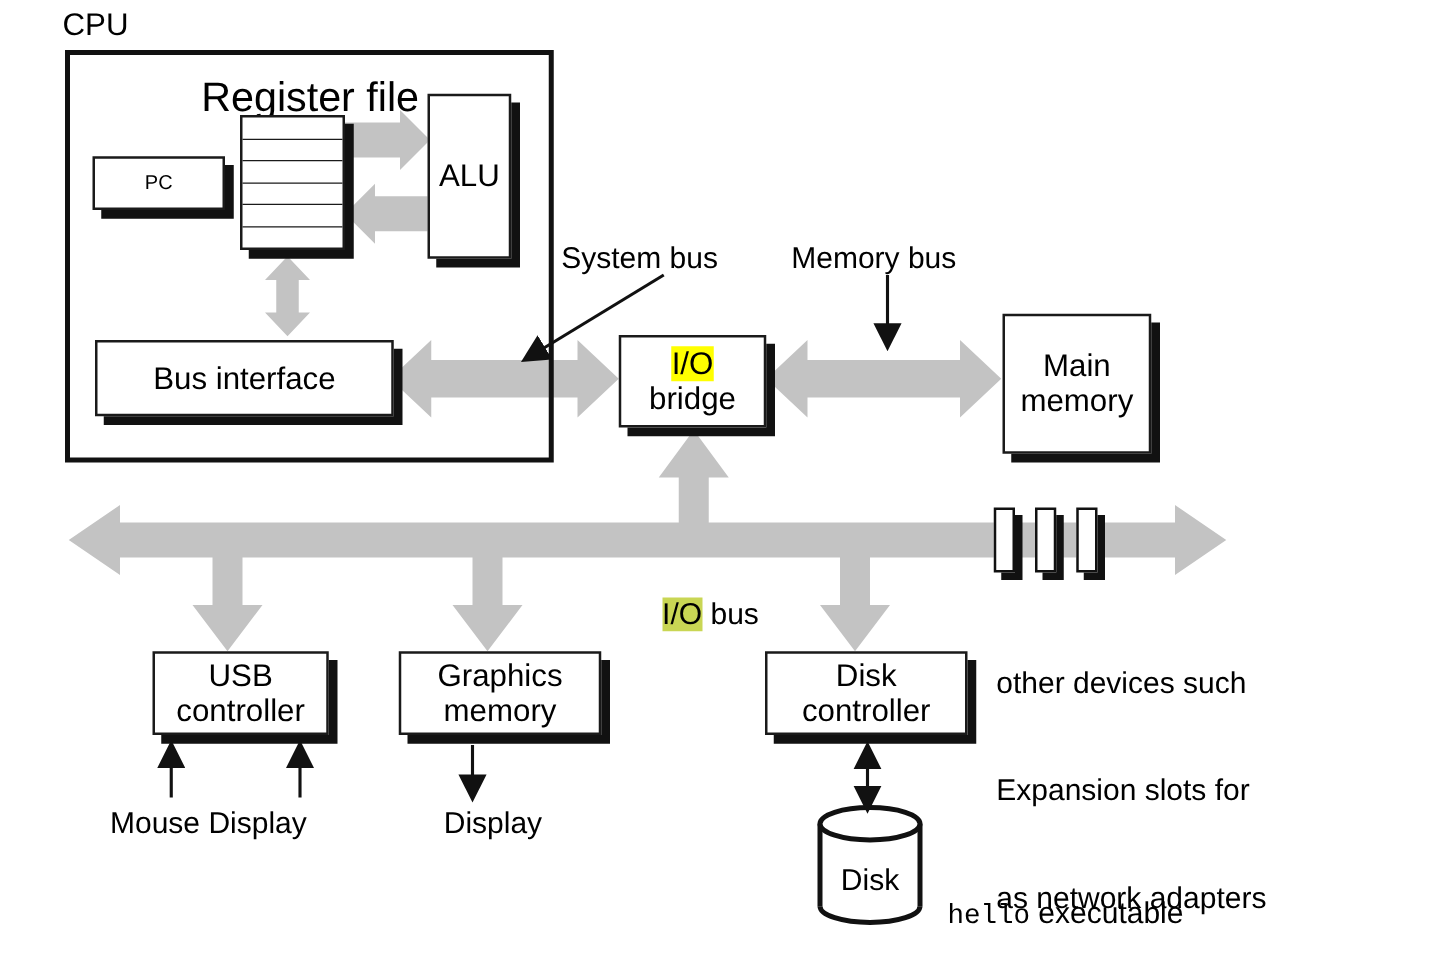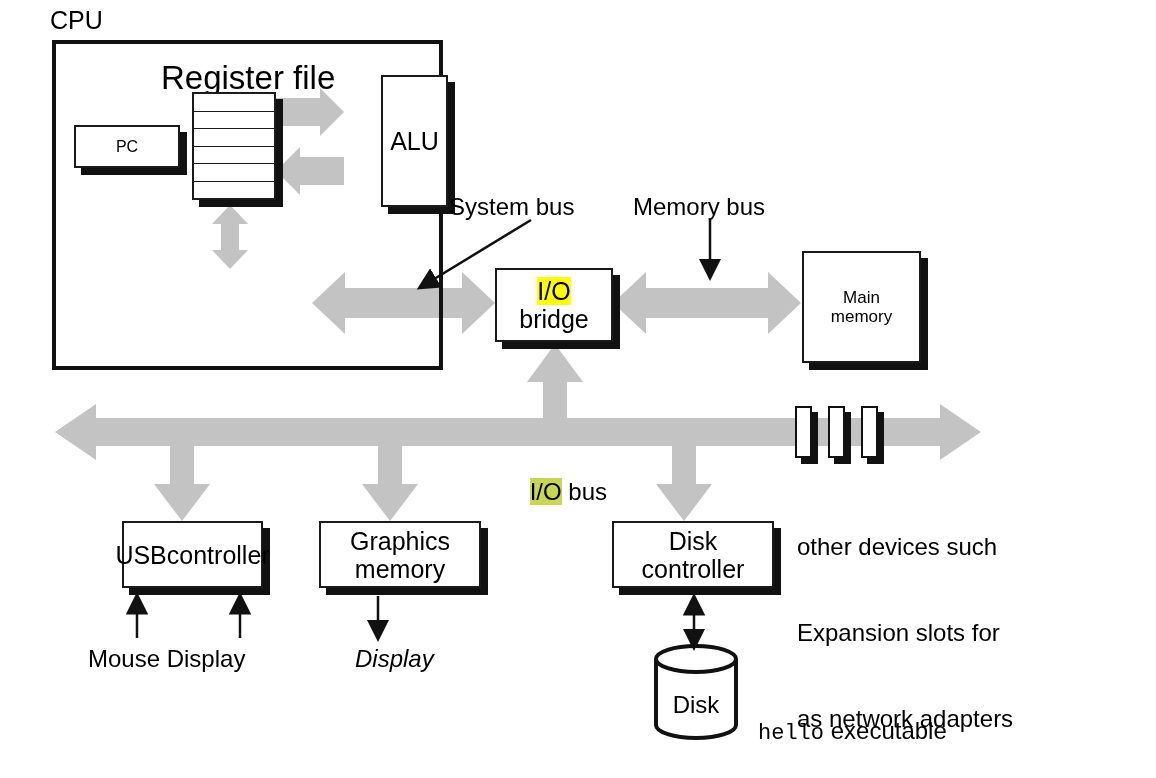--- a/index.html
+++ b/index.html
@@ -147,31 +147,34 @@
 
   <div id="regfile" style="left:192px; top:92px; width:84px; height:108px;">
     <div class="regrow"></div>
     <div class="regrow"></div>
     <div class="regrow"></div>
     <div class="regrow"></div>
     <div class="regrow"></div>
     <div class="regrow"></div>
   </div>
 
-  <div class="box" style="left:342px; top:75px; width:67px; height:132px; font-size:25px;margin-left:39px;">
+  <div class="box" style="left:342px; top:75px; width:67px; height:132px; font-size:25px;">
     <span class="lbl">ALU</span>
   </div>
 
+  <div class="box" style="left:76px; top:272px; width:239px; height:61px; font-size:25px;">
+    <span class="lbl">Bus interface</span>
+  </div>
 
   <div class="box" style="left:495px; top:268px; width:118px; height:74px; font-size:25px; flex-direction:column;">
     <span class="lbl hl-yellow">I/O</span>
     <span class="lbl">bridge</span>
   </div>
 
-  <div class="box" style="left:802px; top:251px; width:119px; height:112px; font-size:17px; flex-direction:column;">
+  <div class="box" style="left:802px; top:251px; width:119px; height:112px; font-size:25px; flex-direction:column;">
     <span class="lbl">Main</span>
     <span class="lbl">memory</span>
   </div>
 
   <div class="txt" style="left:449px; top:193px;">System bus</div>
 
   <div class="txt" style="left:633px; top:193px;">Memory bus</div>
 
   <div class="txt" style="left:503px; top:450px;">
     <span class="hl-olive">I/O</span><span> bus</span>
@@ -180,21 +183,21 @@
   <div class="slot" style="left:795px; top:406px; width:17px; height:52px;"></div>
   <div class="slot" style="left:828px; top:406px; width:17px; height:52px;"></div>
   <div class="slot" style="left:861px; top:406px; width:17px; height:52px;"></div>
 
   <div class="txt" style="left:797px; top:475px; line-height:1.2;">
     <div>other devices such</div>
     <div>Expansion slots for</div>
     <div>as network adapters</div>
   </div>
 
-  <div class="box" style="left:122px; top:521px; width:141px; height:67px; font-size:25px; flex-direction:row;">
+  <div class="box" style="left:122px; top:521px; width:141px; height:67px; font-size:25px; flex-direction:column;">
     <span class="lbl">USB</span>
     <span class="lbl">controller</span>
   </div>
 
   <div class="box" style="left:319px; top:521px; width:162px; height:67px; font-size:25px; flex-direction:column;">
     <span class="lbl">Graphics</span>
     <span class="lbl">memory</span>
   </div>
 
   <div class="box" style="left:612px; top:521px; width:162px; height:67px; font-size:25px; flex-direction:column;">
@@ -212,21 +215,21 @@
     <div class="disk-label">Disk</div>
   </div>
 
   <div class="txt" style="left:758px; top:656px; text-align:center; line-height:1.25;">
     <div><span class="mono">hello</span><span> executable</span></div>
     
   </div>
 
   <div class="txt" style="left:88px; top:645px;">Mouse Display</div>
 
-  <div class="txt" style="left:355px; top:645px;font-style:italic;">Display</div>
+  <div class="txt" style="left:355px; top:645px;">Display</div>
 
   <svg id="thinlines" viewBox="0 0 1156 778" xmlns="http://www.w3.org/2000/svg">
     <defs>
       <marker id="ah" markerWidth="9" markerHeight="9" refX="7" refY="4.5" orient="auto" markerUnits="strokeWidth">
         <path d="M0,0 L9,4.5 L0,9 z" fill="#111111"></path>
       </marker>
       <marker id="ahr" markerWidth="9" markerHeight="9" refX="2" refY="4.5" orient="auto" markerUnits="strokeWidth">
         <path d="M9,0 L0,4.5 L9,9 z" fill="#111111"></path>
       </marker>
     </defs>

